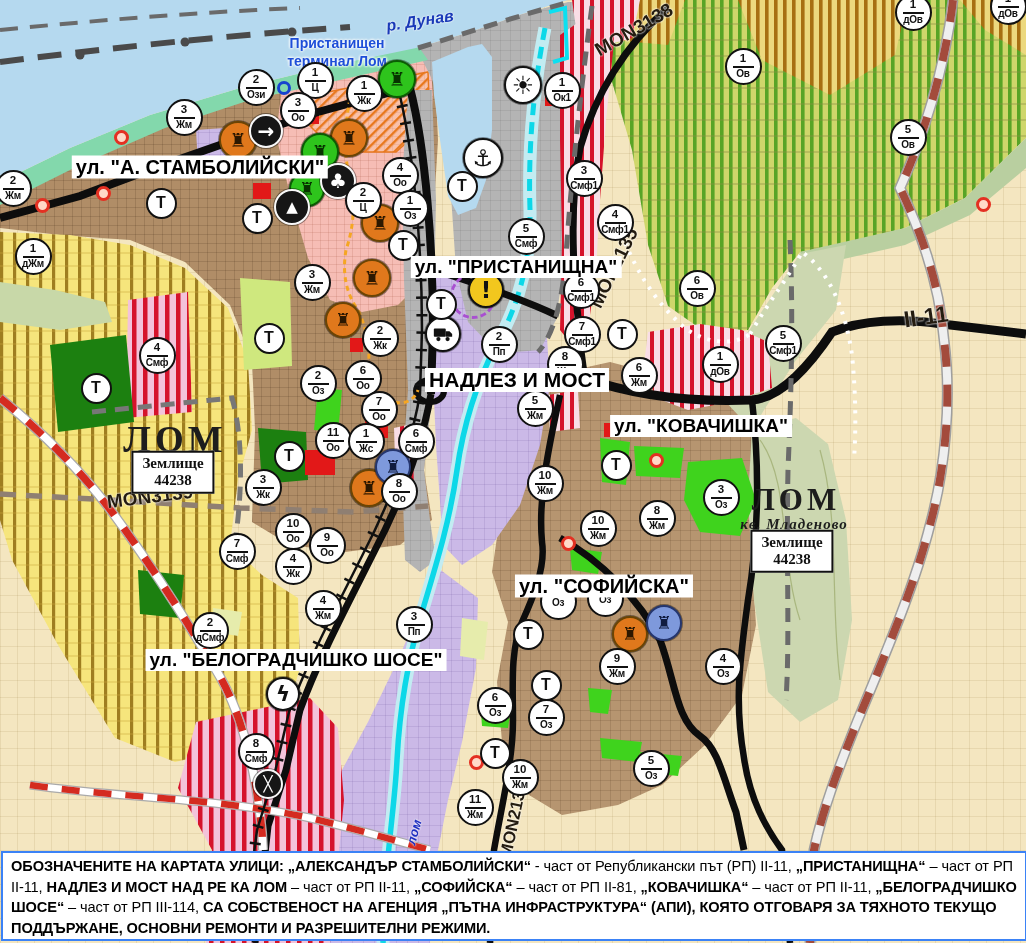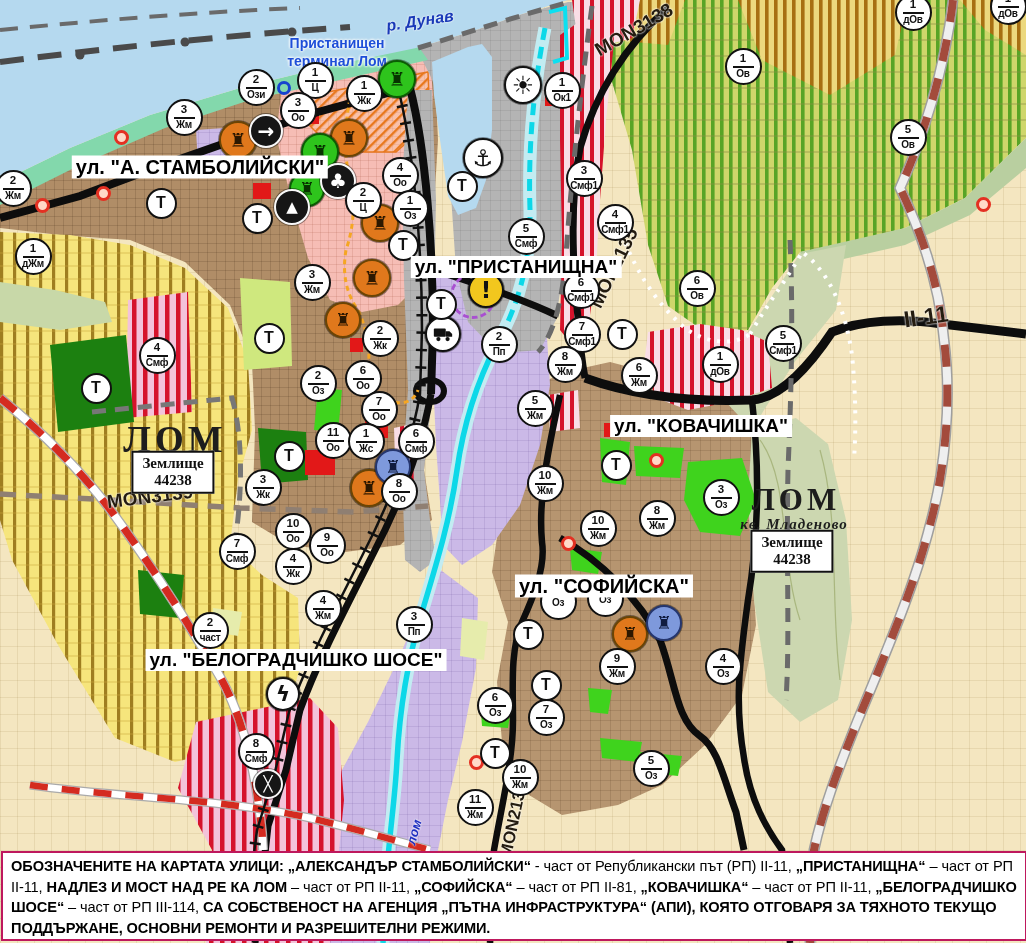--- a/index.html
+++ b/index.html
@@ -27,21 +27,21 @@
   .rlabel{position:absolute;transform:translate(-50%,-50%) rotate(var(--r,0deg));font-weight:bold;
           white-space:nowrap;z-index:25;color:#241c10;
           text-shadow:0 0 2px rgba(255,255,255,.85),0 0 2px rgba(255,255,255,.85);}
   .citylabel{position:absolute;transform:translate(-50%,-50%);font-family:"Liberation Serif","DejaVu Serif",serif;
           font-weight:bold;color:#1d1d1d;white-space:nowrap;z-index:24;letter-spacing:4px;}
   .zbox{position:absolute;transform:translate(-50%,-50%);background:#fff;border:2px solid #111;
         text-align:center;font-family:"Liberation Serif","DejaVu Serif",serif;font-weight:bold;
         font-size:15px;line-height:1.15;padding:2px 9px;z-index:40;color:#111;white-space:nowrap;}
   .rdot{position:absolute;border-radius:50%;z-index:27;box-sizing:border-box;}
   #footer{position:absolute;left:1px;top:851px;width:1006px;height:80px;background:#fff;
-          border:2px solid #be185d;padding:3px 8px;z-index:50;color:#000;
+          border:2px solid #3b82f6;padding:3px 8px;z-index:50;color:#000;
           font-size:14.6px;line-height:1.42;letter-spacing:-.1px;}
   .fb{font-weight:bold;}
   .fr{font-weight:normal;}
 </style>
 </head>
 <body>
 
 <div id="stage">
 
 <svg id="basemap" width="1026" height="943" viewBox="0 0 1026 943">
@@ -443,21 +443,21 @@
         <div class="bcode">Жк</div>
       </div>
       <div class="badge" style="left: 138.5px; top: 336.5px;">
         <div class="bnum">4</div>
         <div class="bbar"></div>
         <div class="bcode">Смф</div>
       </div>
       <div class="badge" style="left: 191.5px; top: 611.5px;">
         <div class="bnum">2</div>
         <div class="bbar"></div>
-        <div class="bcode">част</div>
+        <div class="bcode">дСмф</div>
       </div>
       <div class="badge" style="left: 304.5px; top: 589.5px;">
         <div class="bnum">4</div>
         <div class="bbar"></div>
         <div class="bcode">Жм</div>
       </div>
       <div class="badge" style="left: 395.5px; top: 605.5px;">
         <div class="bnum">3</div>
         <div class="bbar"></div>
         <div class="bcode">Пп</div>
@@ -572,20 +572,21 @@
       <div class="rdot" style="left: 95.5px; top: 185.5px; width: 15px; height: 15px; border: 3.5px solid rgb(228, 48, 34); background: rgb(255, 217, 200);"></div>
       <div class="rdot" style="left: 34.5px; top: 197.5px; width: 15px; height: 15px; border: 3.5px solid rgb(228, 48, 34); background: rgb(255, 217, 200);"></div>
       <div class="rdot" style="left: 560.5px; top: 535.5px; width: 15px; height: 15px; border: 3.5px solid rgb(228, 48, 34); background: rgb(255, 217, 200);"></div>
       <div class="rdot" style="left: 468.5px; top: 754.5px; width: 15px; height: 15px; border: 3.5px solid rgb(228, 48, 34); background: rgb(255, 217, 200);"></div>
       <div class="rdot" style="left: 648.5px; top: 452.5px; width: 15px; height: 15px; border: 3.5px solid rgb(228, 48, 34); background: rgb(255, 217, 200);"></div>
       <div class="rdot" style="left: 975.5px; top: 196.5px; width: 15px; height: 15px; border: 3.5px solid rgb(228, 48, 34); background: rgb(255, 217, 200);"></div>
       <div class="rdot" style="left: 277px; top: 81px; width: 14px; height: 14px; border: 3px solid rgb(23, 67, 207); background: transparent;"></div>
       <div class="rdot" style="left: 450px; top: 273px; width: 46px; height: 46px; border: 3px dashed rgb(169, 79, 209); background: transparent;"></div>
       <div class="slabel" style="left: 200px; top: 167px; font-size: 20px;">ул. "А. СТАМБОЛИЙСКИ"</div>
       <div class="slabel" style="left: 516px; top: 267px; font-size: 19px;">ул. "ПРИСТАНИЩНА"</div>
+      <div class="slabel" style="left: 517px; top: 380px; font-size: 21px;">НАДЛЕЗ И МОСТ</div>
       <div class="slabel" style="left: 701px; top: 426px; font-size: 19px;">ул. "КОВАЧИШКА"</div>
       <div class="slabel" style="left: 604px; top: 586px; font-size: 20px;">ул. "СОФИЙСКА"</div>
       <div class="slabel" style="left: 296px; top: 660px; font-size: 19px;">ул. "БЕЛОГРАДЧИШКО ШОСЕ"</div>
       <div class="rlabel" style="left: 150px; top: 497px; font-size: 19px; --r: -7deg;">MON3139</div>
       <div class="rlabel" style="left: 634px; top: 30px; font-size: 19px; --r: -30deg;">MON3138</div>
       <div class="rlabel" style="left: 614px; top: 268px; font-size: 19px; --r: -64deg;">MON2135</div>
       <div class="rlabel" style="left: 514px; top: 820px; font-size: 17px; --r: -78deg;">MON2136</div>
       <div class="rlabel" style="left: 926px; top: 317px; font-size: 23px; --r: -8deg;">II-11</div>
       <div class="rlabel" style="left: 420px; top: 21px; font-size: 16px; --r: -9deg; color: rgb(26, 58, 184); font-style: italic;">р. Дунав</div>
       <div class="rlabel" style="left: 414px; top: 832px; font-size: 13px; --r: -75deg; color: rgb(32, 48, 192); font-style: italic;">лом</div>

